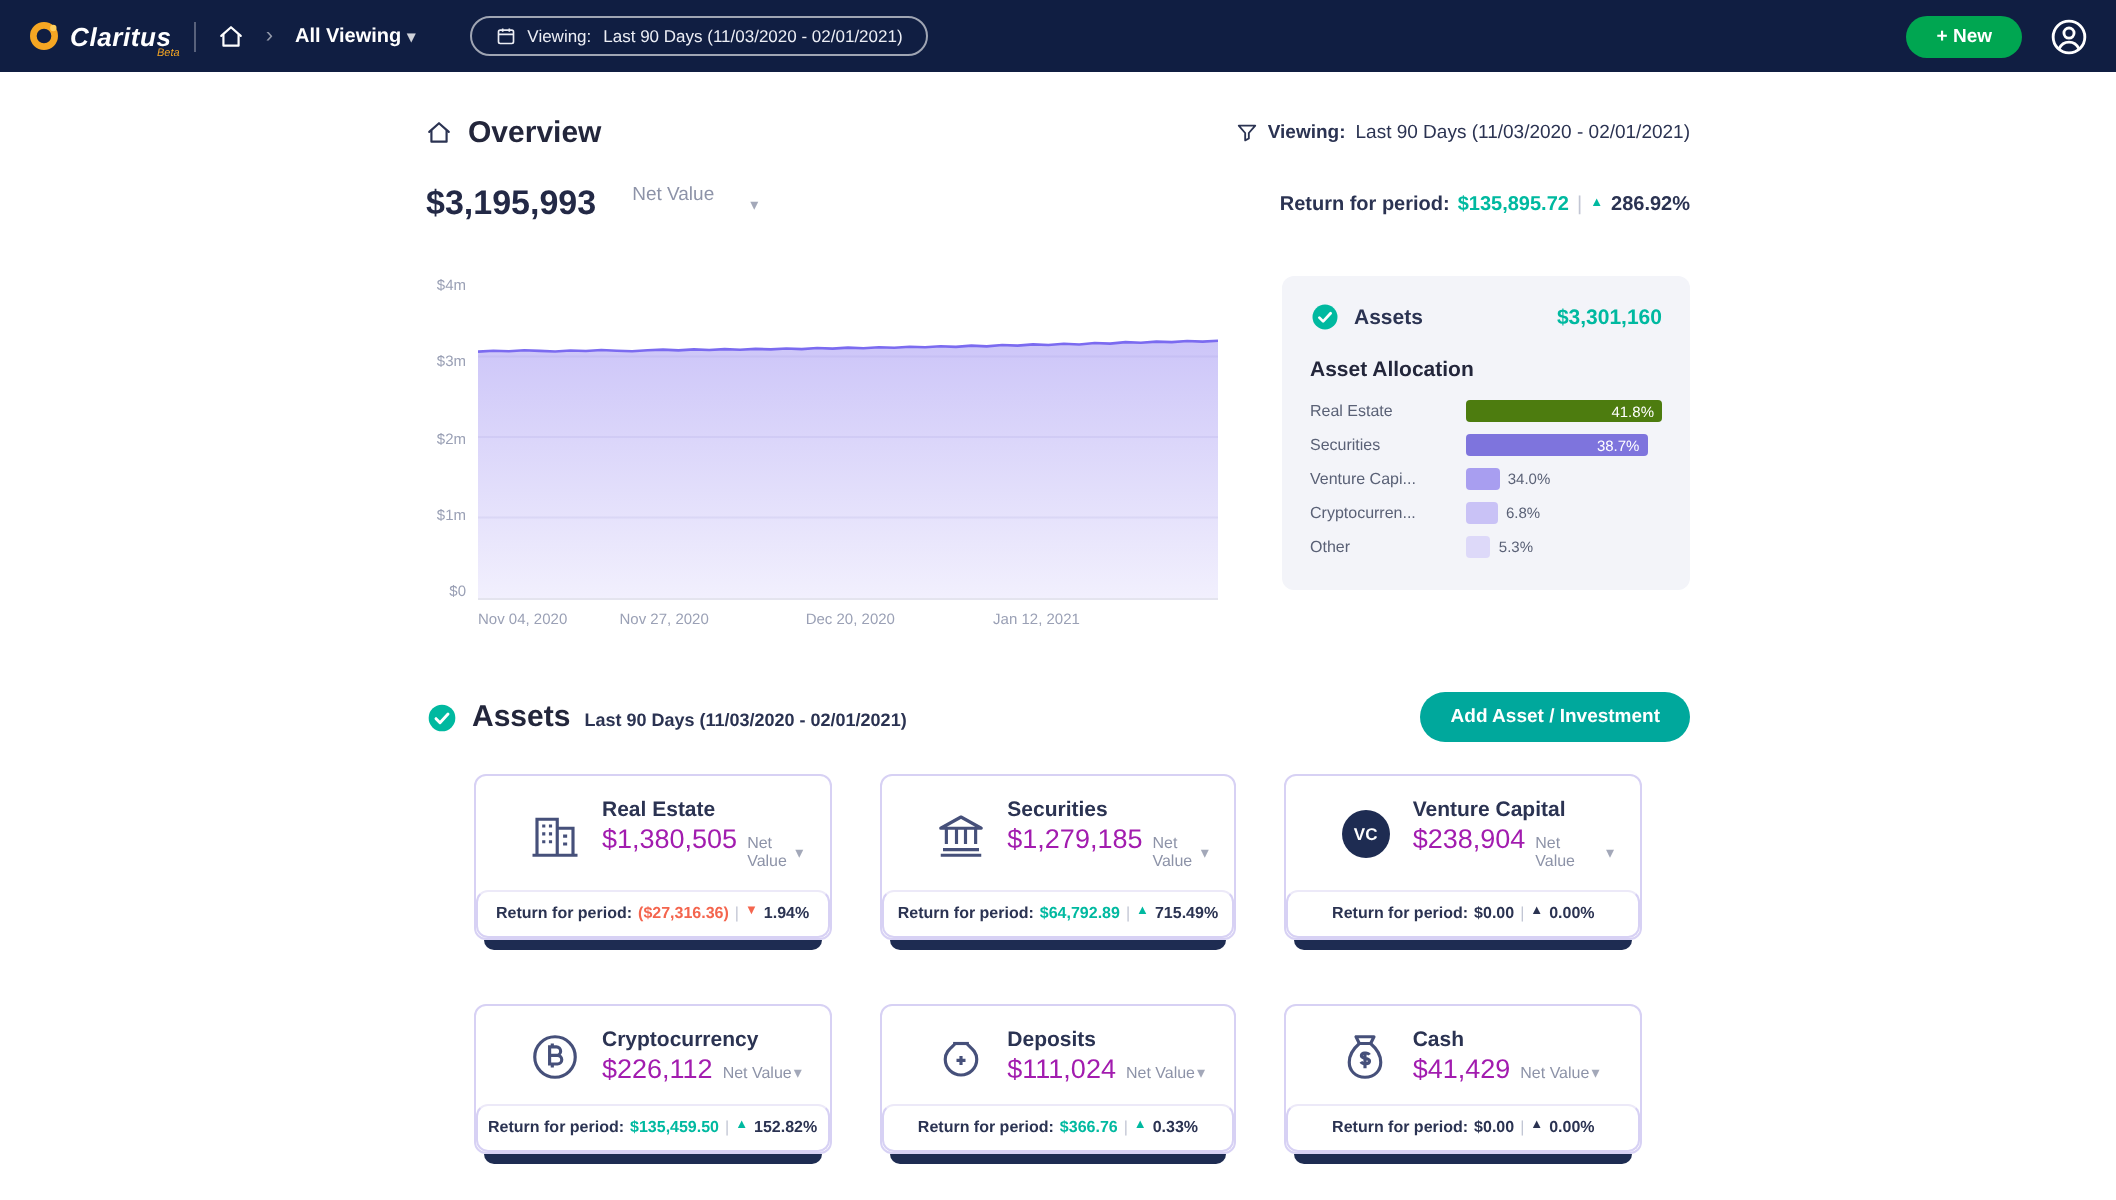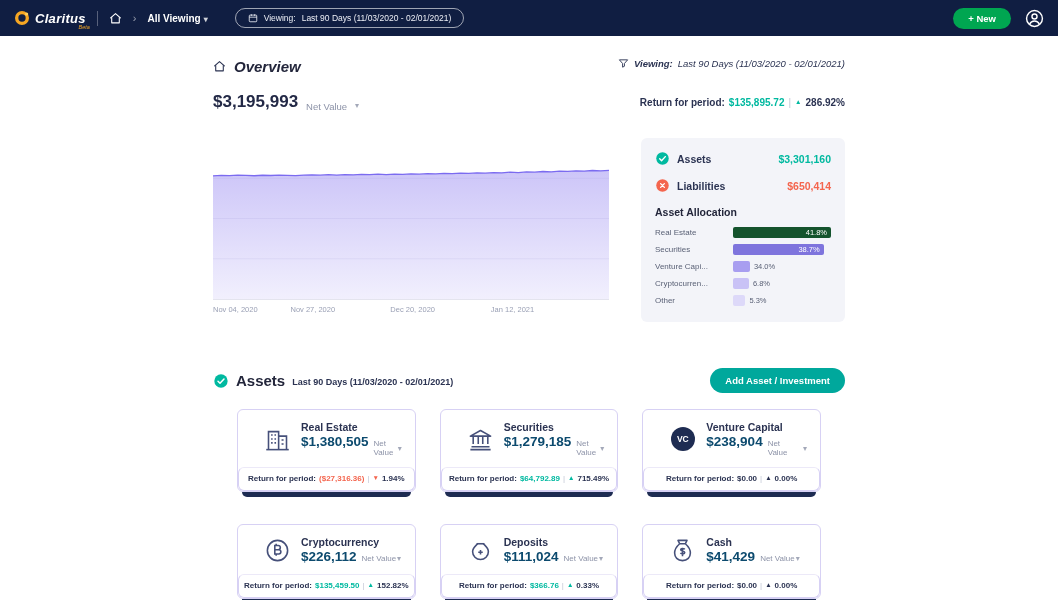--- a/index.html
+++ b/index.html
@@ -31,30 +31,30 @@
   .nav-dd{background:none;border:none;color:#fff;font-size:10px;font-weight:600;font-family:inherit;display:flex;align-items:center;gap:3px;cursor:pointer;}
   .dd-caret::after{content:"▾";font-size:8px;color:currentColor;opacity:.8;}
   .viewing-pill{display:flex;align-items:center;gap:6px;border:1px solid rgba(255,255,255,.6);border-radius:14px;padding:4px 12px;color:#eceef5;font-size:8.5px;margin-left:16px;cursor:pointer;}
   .viewing-pill .cal{width:10px;height:10px;display:inline-flex;color:#eceef5;}
   .nav-right{display:flex;align-items:center;gap:14px;}
   .new-btn{background:var(--green);color:#fff;border:none;border-radius:13px;font-family:inherit;font-size:9.5px;font-weight:700;padding:5px 15px;cursor:pointer;}
   .avatar{width:19px;height:19px;color:#fff;display:inline-flex;cursor:pointer;}
 
   
   .content{width:632px;margin:0 auto;}
-  .page-header{display:flex;justify-content:space-between;align-items:flex-start;padding-top:22px;font-style:italic;}
+  .page-header{display:flex;justify-content:space-between;align-items:center;padding-top:22px;}
   .ph-left{display:flex;align-items:center;gap:8px;}
   .ph-home{width:13px;height:13px;color:#2b3352;display:inline-flex;}
   .page-title{font-size:15px;font-weight:700;color:#23263b;}
   .ph-right{display:flex;align-items:center;gap:5px;font-size:9.5px;color:var(--dark);}
   .funnel{width:11px;height:11px;color:#2b3352;display:inline-flex;cursor:pointer;}
   .viewing-label{font-weight:700;}
 
   .summary-row{display:flex;justify-content:space-between;align-items:center;margin-top:17px;}
-  .net{display:flex;align-items:flex-end;gap:8px;cursor:pointer;}
+  .net{display:flex;align-items:flex-start;gap:18px;cursor:pointer;}
   .net-value{font-size:17px;font-weight:700;color:#232946;}
   .net-label{font-size:9.5px;color:var(--gray);}
   .summary-return{display:flex;align-items:center;gap:4px;font-size:10px;font-weight:700;color:var(--dark);}
   .ret-value-lg{color:var(--teal);}
   .sep{color:#c2c6d4;font-weight:400;}
   .trend-caret{font-size:6.5px;line-height:1;}
 
   
   .chart-row{display:flex;gap:32px;margin-top:26px;align-items:flex-start;}
   .chart-wrap{flex:1;display:flex;}
@@ -70,42 +70,42 @@
   .sp-value{margin-left:auto;font-weight:700;}
   .sp-value.assets{color:var(--teal);}
   .sp-value.liab{color:var(--red);}
   .sp-title{font-size:10.5px;font-weight:700;color:#23263b;margin:13px 0 9px;}
   .alloc-row{display:flex;align-items:center;margin-bottom:6px;}
   .alloc-label{width:78px;font-size:8px;color:#5a6176;white-space:nowrap;overflow:hidden;}
   .alloc-track{flex:1;display:flex;align-items:center;position:relative;}
   .alloc-bar{height:11px;border-radius:2px;position:relative;min-width:4px;}
   .alloc-pct{font-size:7.5px;color:#5a6176;margin-left:4px;line-height:1;}
   .alloc-bar .alloc-pct{position:absolute;right:4px;top:50%;transform:translateY(-50%);color:#fff;margin:0;}
-  .alloc-list .alloc-row:nth-child(1) .alloc-bar{background:#14532d;}
+  .alloc-list .alloc-row:nth-child(1) .alloc-bar{background:#4d7c0f;}
   .alloc-list .alloc-row:nth-child(2) .alloc-bar{background:#7e74dd;}
   .alloc-list .alloc-row:nth-child(3) .alloc-bar{background:#a89ef0;}
   .alloc-list .alloc-row:nth-child(4) .alloc-bar{background:#c9c2f6;}
   .alloc-list .alloc-row:nth-child(5) .alloc-bar{background:#ddd9f9;}
 
   
   .assets-header{display:flex;align-items:center;margin-top:46px;}
   .ah-check{width:16px;height:16px;display:inline-flex;margin-right:7px;}
   .section-title{font-size:15px;font-weight:700;color:#23263b;}
   .section-sub{font-size:9px;font-weight:700;color:var(--dark);margin-left:7px;position:relative;top:1px;}
   .add-btn{margin-left:auto;background:var(--btn-teal);color:#fff;border:none;border-radius:14px;font-family:inherit;font-size:9.5px;font-weight:700;padding:7px 15px;cursor:pointer;}
 
   .cards-grid{display:grid;grid-template-columns:repeat(3,1fr);gap:27px 24px;margin:16px 24px 0;}
   .card-wrap{cursor:pointer;}
   .asset-card{background:#fff;border:1px solid #d7d1f4;border-radius:6px;}
   .card-top{display:flex;align-items:center;gap:10px;padding:11px 13px 0;}
   .card-icon{width:27px;height:27px;color:#46507a;display:inline-flex;align-items:center;justify-content:center;flex:0 0 auto;margin-left:13px;}
   .vc-badge{width:24px;height:24px;border-radius:50%;background:var(--card-navy);color:#fff;font-size:8.5px;font-weight:700;display:flex;align-items:center;justify-content:center;}
   .card-title{font-size:10.5px;font-weight:600;color:var(--dark);}
   .card-value-row{display:flex;align-items:baseline;gap:5px;margin-top:1px;}
-  .card-value{font-size:13.5px;font-weight:700;color:#0c4a6e;}
+  .card-value{font-size:13.5px;font-weight:400;color:#a21caf;}
   .nv-dd{font-size:8px;color:var(--gray);display:inline-flex;align-items:center;gap:1px;cursor:pointer;}
   .card-return{border-top:1px solid #ece9f8;margin-top:10px;padding:6px 4px 7px;display:flex;justify-content:center;align-items:center;gap:3px;font-size:8px;font-weight:600;color:var(--dark);white-space:nowrap;}
   .card-shadow{height:5px;background:var(--card-navy);margin:0 5px;border-radius:0 0 5px 5px;}
 </style>
 </head>
 <body>
 
 <div class="page">
 
   <header class="navbar">
@@ -188,20 +188,27 @@
         <span>Return for period:</span>
         <span class="ret-value-lg">$135,895.72</span>
         <span class="sep">|</span>
         <span class="trend-caret" id="summary-caret" style="color: rgb(0, 185, 160);">▲</span>
         <span>286.92%</span>
       </div>
     </div>
 
     <div class="chart-row">
       <div class="chart-wrap">
+        <div class="y-axis" id="y-axis">
+            <span>$4m</span>
+            <span>$3m</span>
+            <span>$2m</span>
+            <span>$1m</span>
+            <span>$0</span>
+          </div>
         <div class="plot">
           <svg viewBox="0 0 100 100" preserveAspectRatio="none">
             <defs>
               <linearGradient id="gradA" x1="0" y1="0" x2="0" y2="1">
                 <stop offset="0" stop-color="#8f7ff0" stop-opacity="0.45"></stop>
                 <stop offset="1" stop-color="#8f7ff0" stop-opacity="0.12"></stop>
               </linearGradient>
             </defs>
             <line x1="0" y1="25" x2="100" y2="25" stroke="#f0f0f7" vector-effect="non-scaling-stroke"></line>
             <line x1="0" y1="50" x2="100" y2="50" stroke="#f0f0f7" vector-effect="non-scaling-stroke"></line>
@@ -222,30 +229,20 @@
         <div class="sp-row">
           <span class="sp-ic">
             <svg viewBox="0 0 24 24">
                 <circle cx="12" cy="12" r="10" fill="#00b9a0"></circle>
                 <path d="M7.5 12.5l3 3 6-6.5" stroke="#fff" stroke-width="2.2" fill="none" stroke-linecap="round" stroke-linejoin="round"></path>
               </svg>
           </span>
           <span>Assets</span>
           <span class="sp-value assets">$3,301,160</span>
         </div>
-        <div class="sp-row">
-          <span class="sp-ic">
-            <svg viewBox="0 0 24 24">
-                <circle cx="12" cy="12" r="10" fill="#f4654e"></circle>
-                <path d="M9 9l6 6M15 9l-6 6" stroke="#fff" stroke-width="2.2" stroke-linecap="round"></path>
-              </svg>
-          </span>
-          <span>Liabilities</span>
-          <span class="sp-value liab">$650,414</span>
-        </div>
         <div class="sp-title">Asset Allocation</div>
         <div class="alloc-list">
           <div class="alloc-row">
             <span class="alloc-label">Real Estate</span>
             <div class="alloc-track">
               <div class="alloc-bar" style="width: 100%;">
                   <span class="alloc-pct">41.8%</span>
                 </div>
 
             </div>

